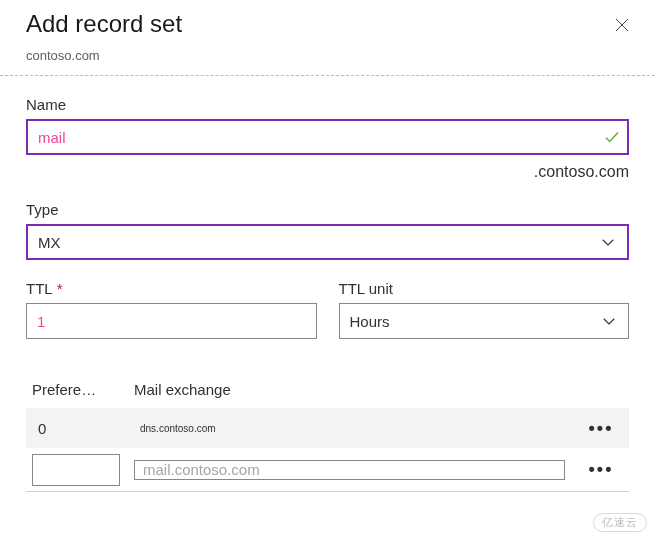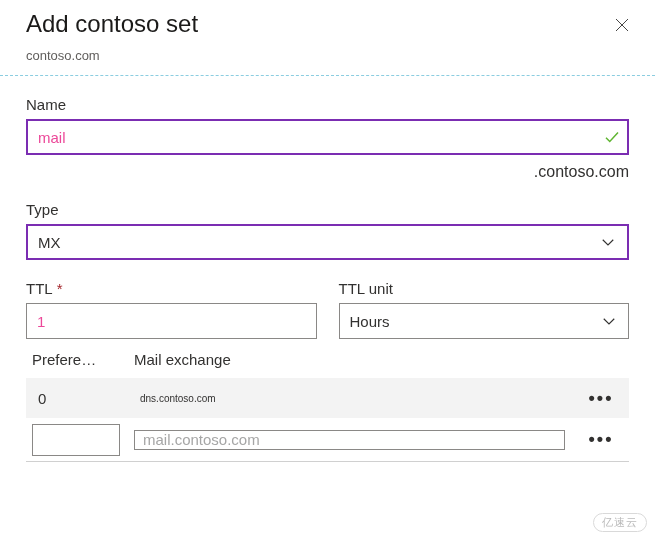--- a/index.html
+++ b/index.html
@@ -58,21 +58,21 @@
       display: flex; align-items: center; justify-content: space-between;
       padding: 4px 10px; cursor: pointer; font-size: 15px;
     }
     .select-purple { border: 2px solid #7b2db2; }
     .chev { width: 18px; height: 18px; }
     .chev svg { stroke: #323130; stroke-width: 1.5; fill: none; }
 
     .row-2 { display: flex; gap: 22px; }
     .row-2 > div { flex: 1; }
 
-    .mx-table { margin-top: 12px; }
+    .mx-table { margin-top: 42px; }
     .mx-head { display: flex; padding: 0 0 10px 6px; font-size: 15px; color: #323130; }
     .col-pref { width: 102px; }
     .col-mail { flex: 1; }
     .mx-row {
       display: flex; align-items: center; height: 40px; padding: 0 6px;
     }
     .mx-row.filled { background: #f3f3f3; }
     .mx-cell-pref { width: 102px; font-size: 15px; padding-left: 6px; }
     .mx-cell-mail { flex: 1; font-size: 10px; padding-left: 6px; }
     .mx-actions {
@@ -98,21 +98,21 @@
       font-size: 11px; color: #8a8a8a; opacity: 0.6;
       border: 1px solid #c0c0c0; border-radius: 10px;
       padding: 1px 8px; letter-spacing: 1px;
     }
   </style>
 </head>
 <body>
 
 <div class="header">
   <div class="header-text">
-    <div class="title">Add contoso set</div>
+    <div class="title">Add record set</div>
     <div class="subtitle">contoso.com</div>
   </div>
   <button class="close-btn">
     <span>
       <svg viewBox="0 0 24 24">
           <line x1="4" y1="4" x2="20" y2="20"></line>
           <line x1="20" y1="4" x2="4" y2="20"></line>
         </svg>
     </span>
   </button>

